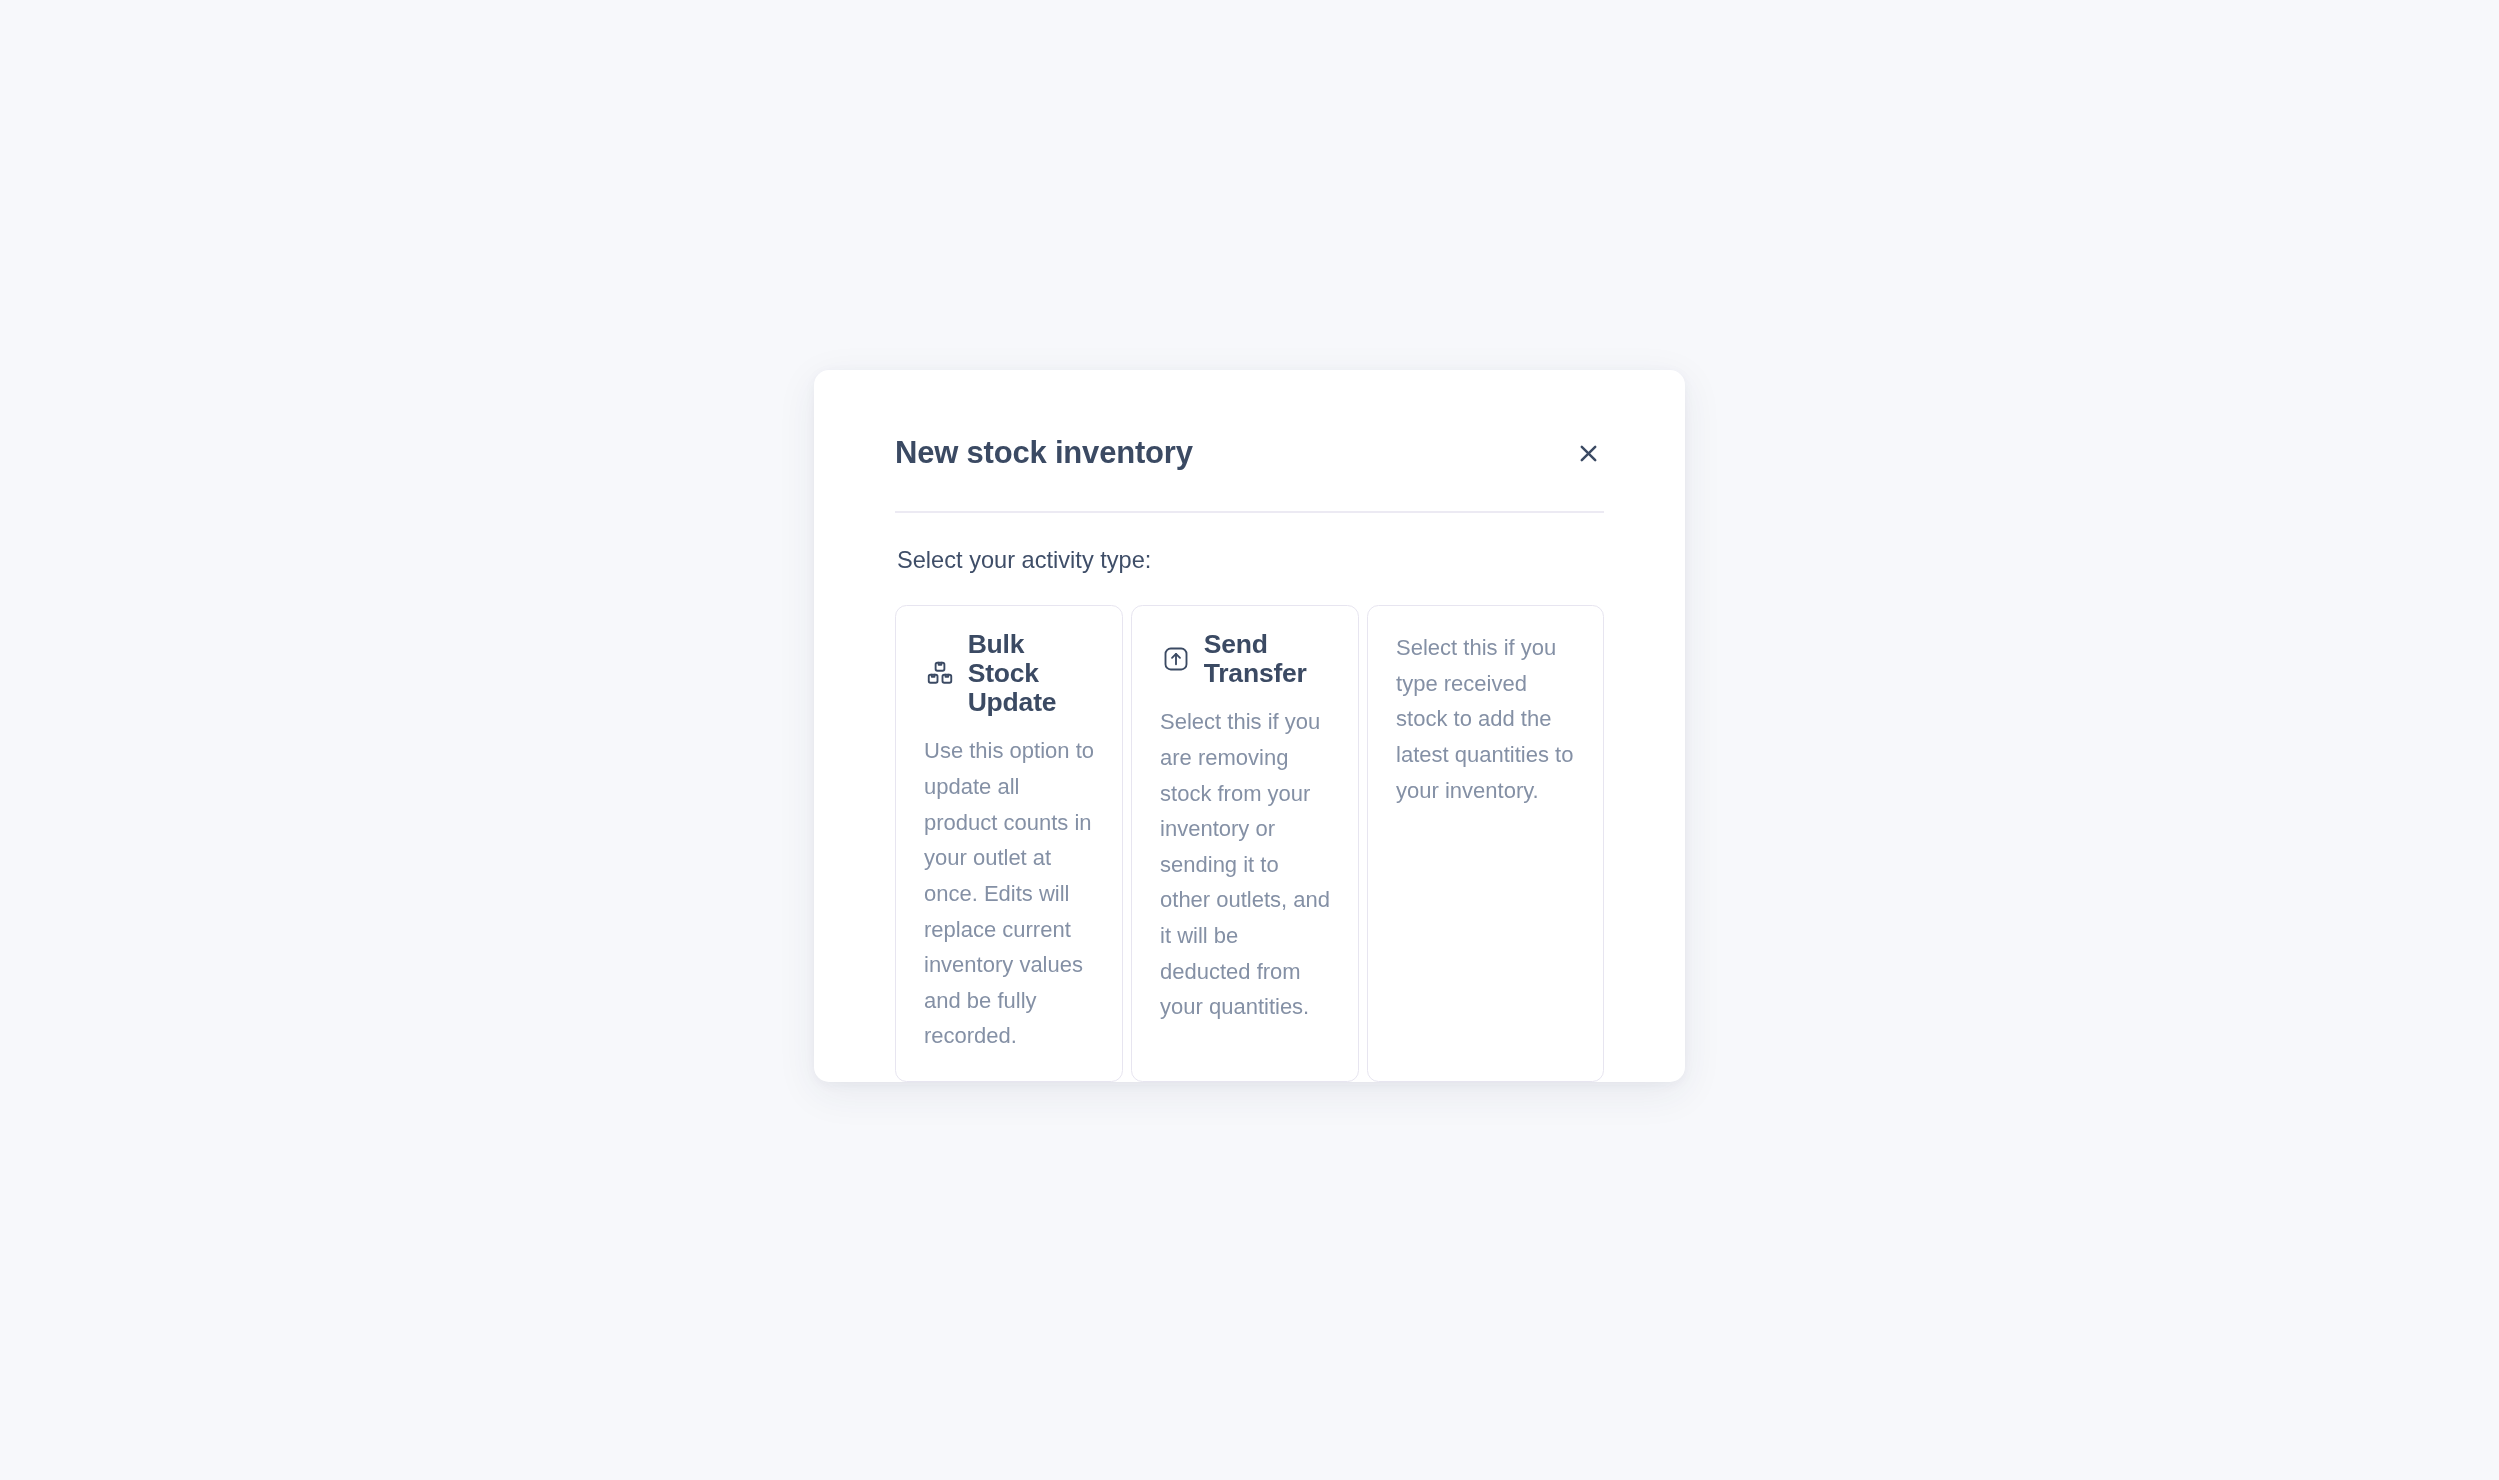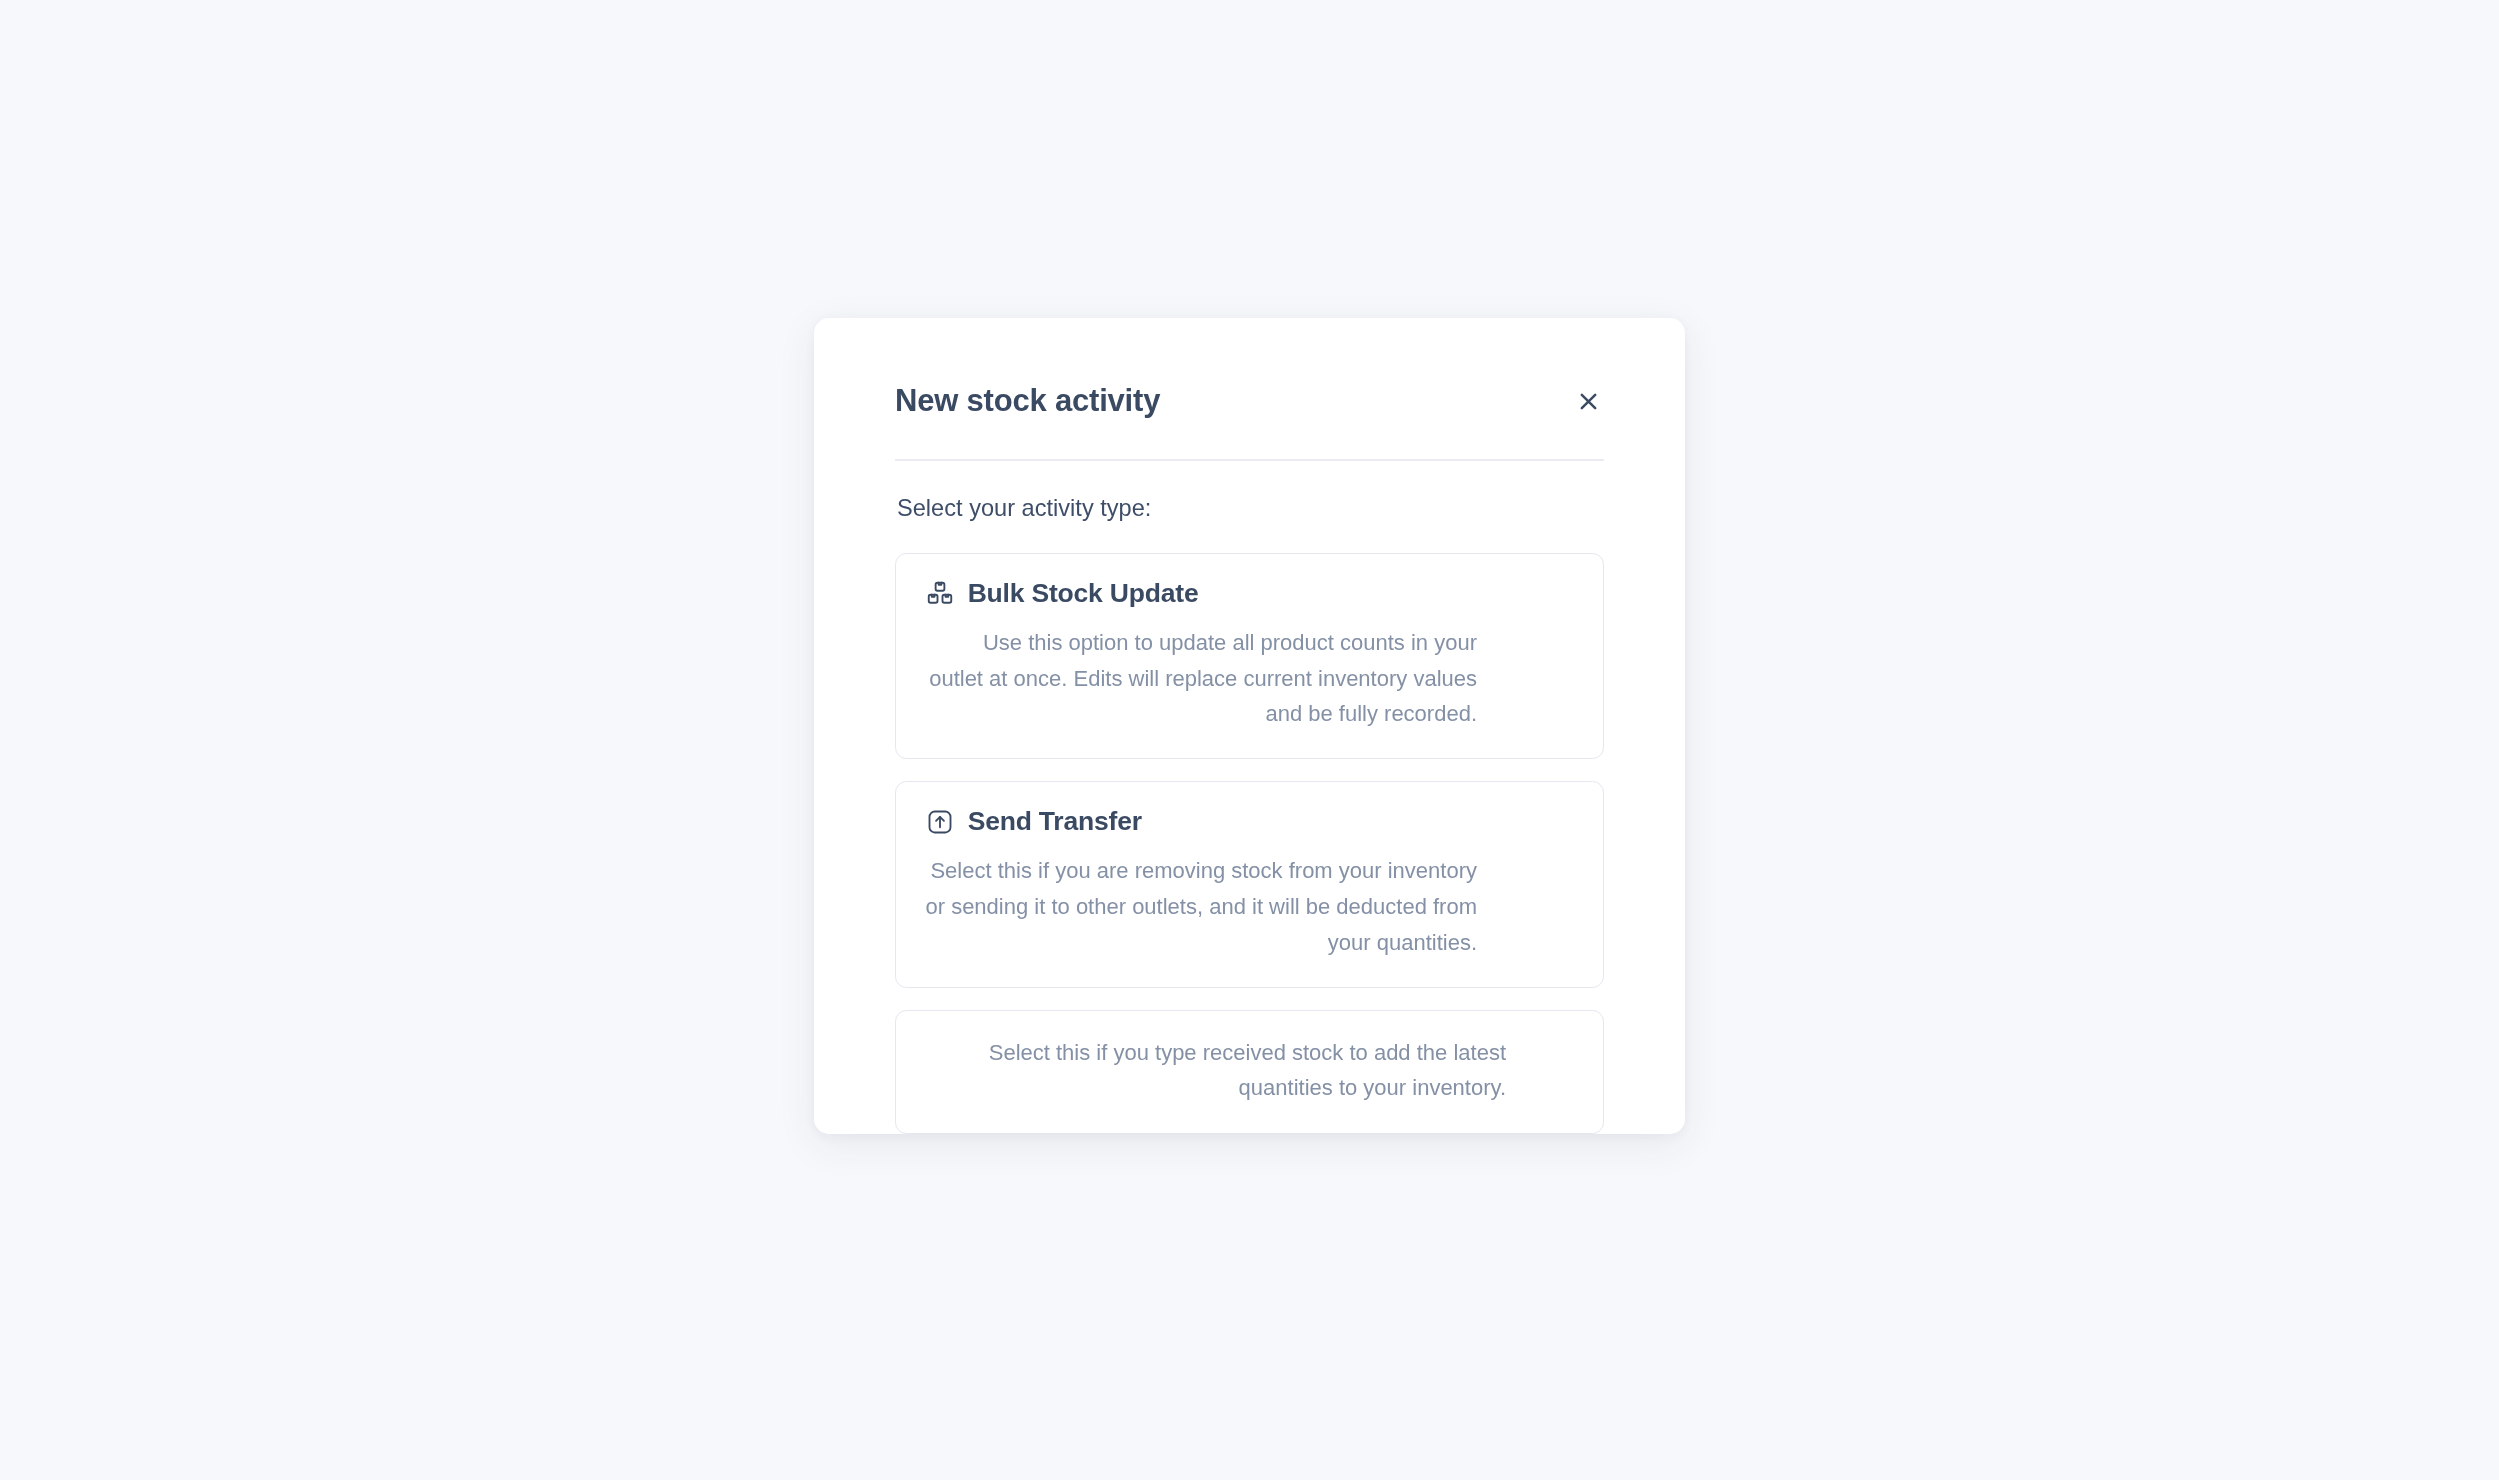--- a/index.html
+++ b/index.html
@@ -82,23 +82,22 @@
     font-size: 23.6px;
     color: #3f4e68;
     font-weight: 400;
     line-height: 1.3;
     margin-bottom: 29px;
     margin-left: 2px;
   }
 
   .option-list {
     display: flex;
-    flex-direction: column;
-    gap: 22px;
-    text-align: right;
+    flex-direction: row;
+    gap: 8px;
   }
 
   .option-card {
     border: 1.7px solid #e7e5f0;
     border-radius: 11.5px;
     padding: 24px 28px 26.5px 28px;
     background: #ffffff;
     cursor: pointer;
   }
 
@@ -159,21 +158,21 @@
 </style>
 </head>
 <body>
 
 <div id="viewport">
   <div id="modal-overlay">
 
     <div id="modal">
 
       <div class="modal-header">
-        <div class="modal-title">New stock activity</div>
+        <div class="modal-title">New stock inventory</div>
         <button class="close-x">
           <span>
             <svg width="23" height="23" viewBox="0 0 24 24" fill="none" stroke="#3b4a63" stroke-width="2.6" stroke-linecap="round">
               <line x1="5" y1="5" x2="19" y2="19"></line>
               <line x1="19" y1="5" x2="5" y2="19"></line>
             </svg>
           </span>
         </button>
       </div>
 

